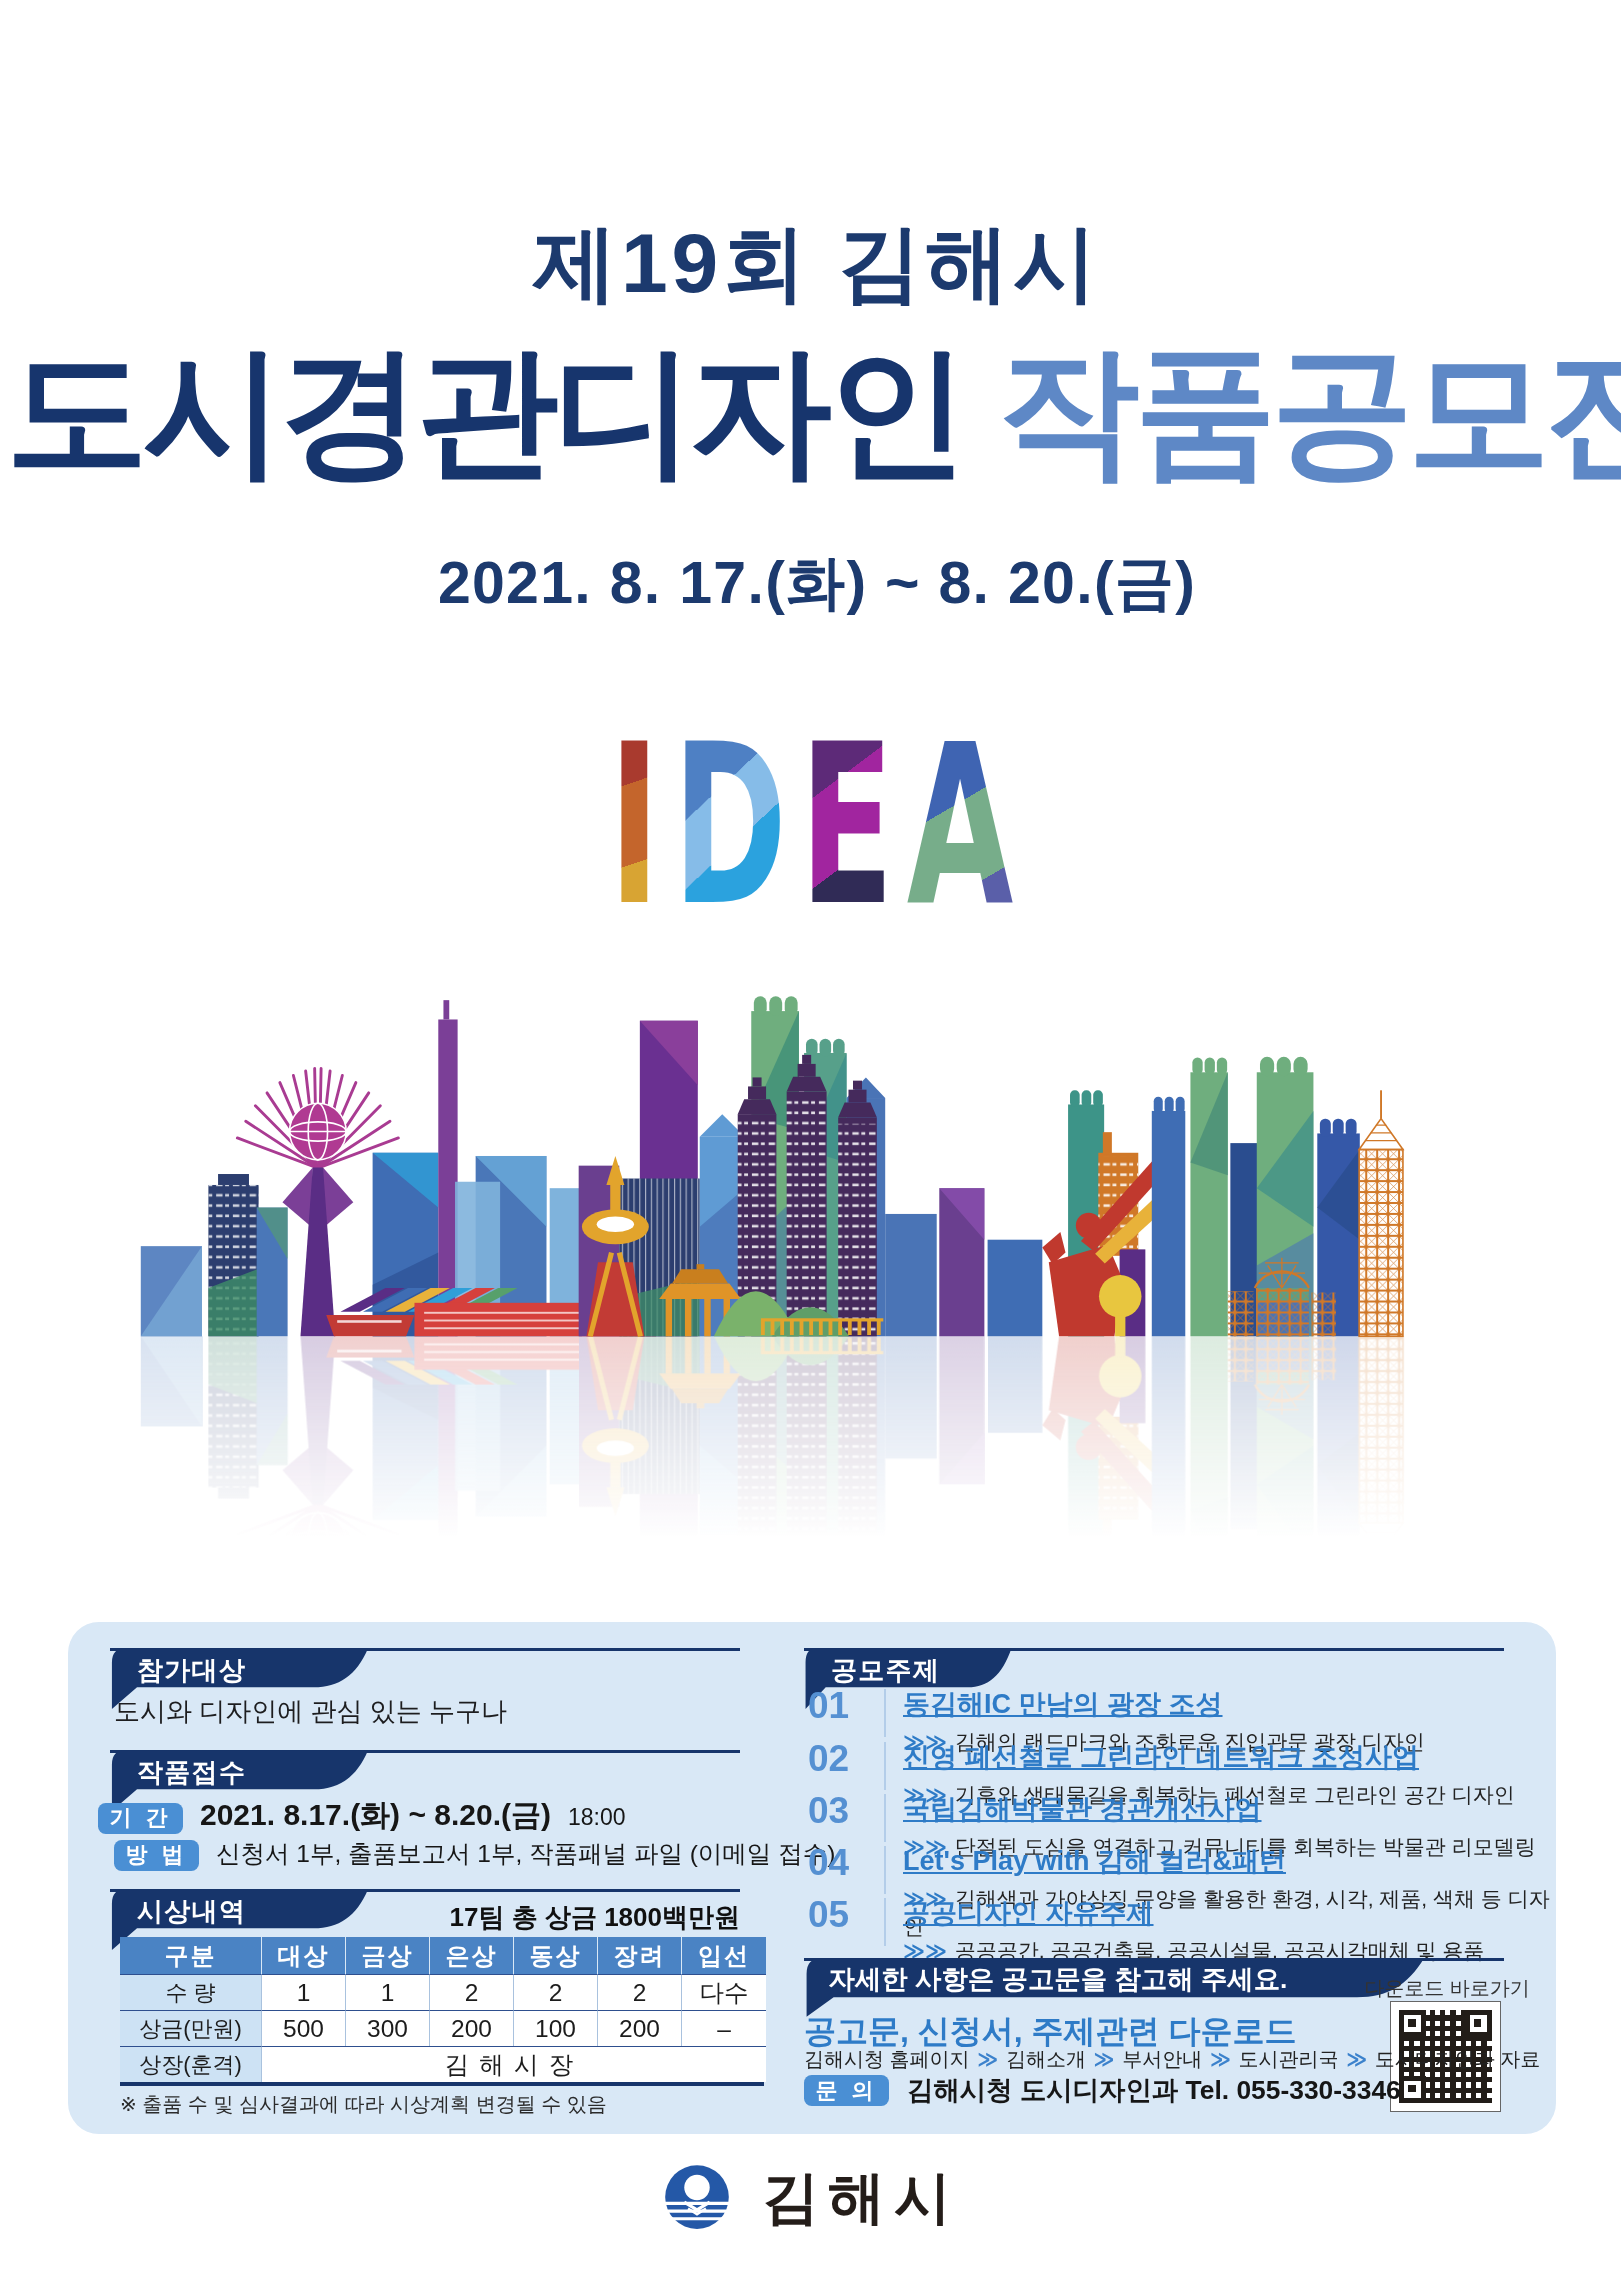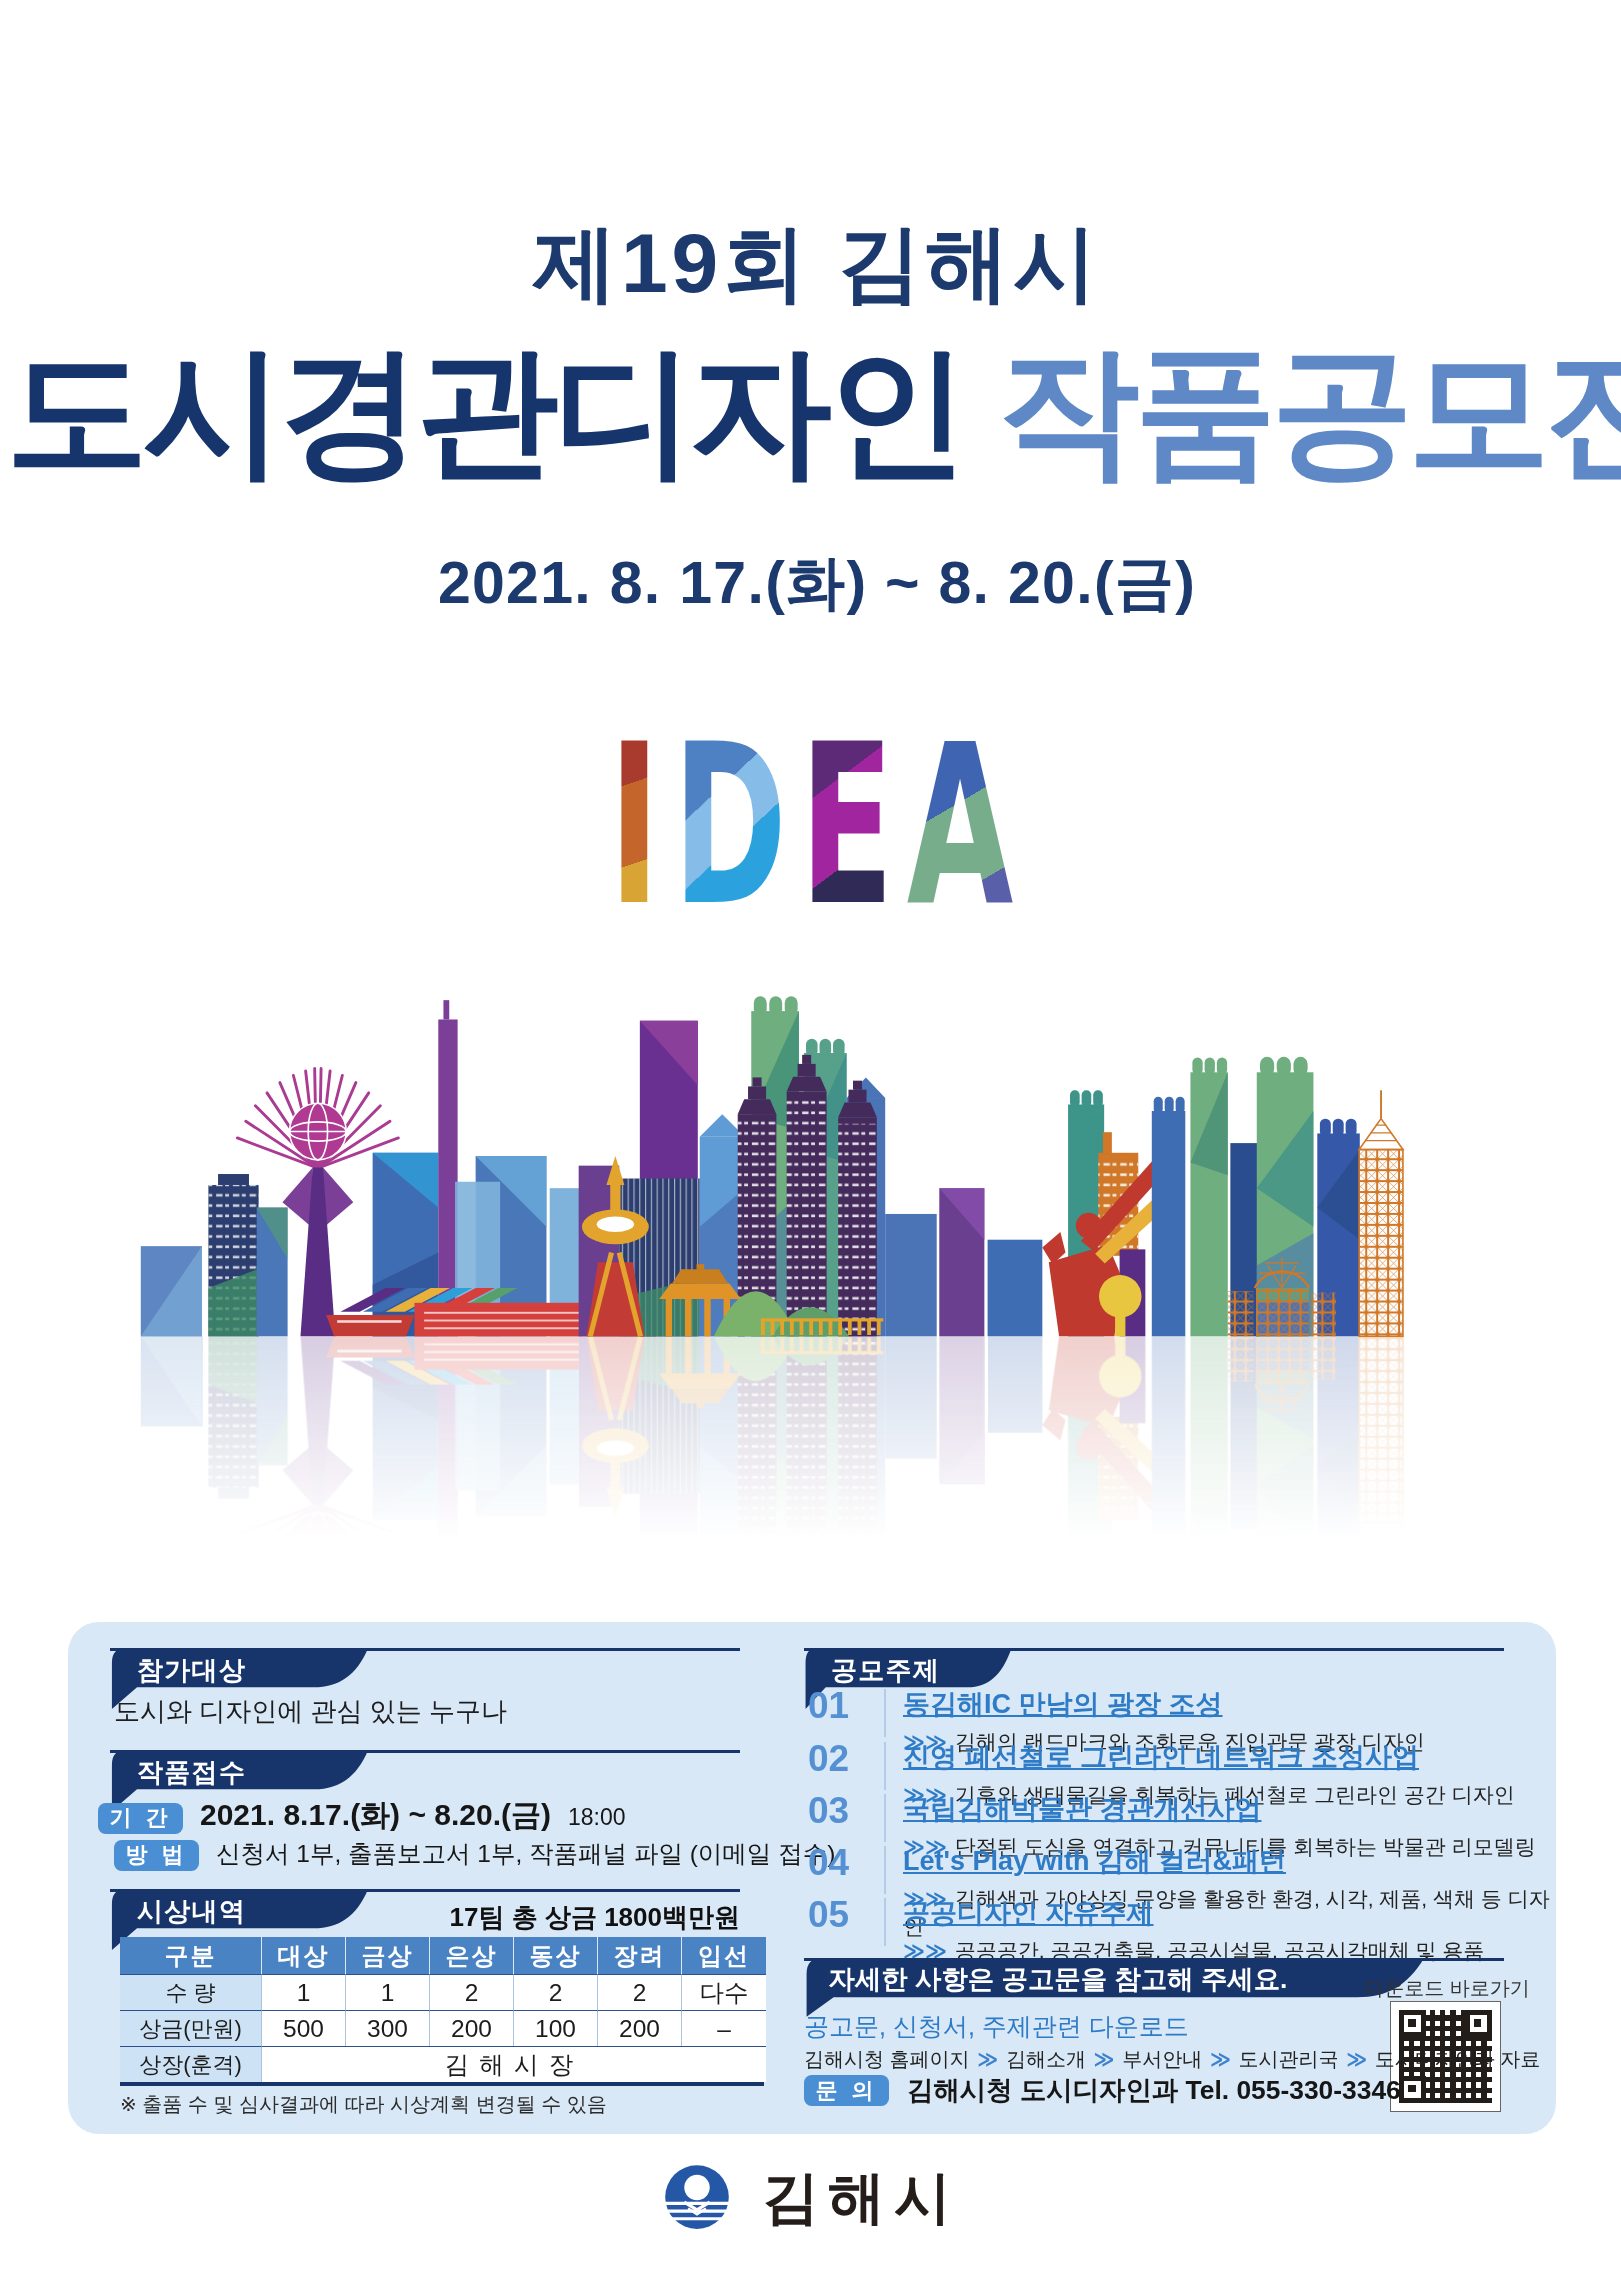--- a/index.html
+++ b/index.html
@@ -67,21 +67,21 @@
   .banner svg{position:absolute;left:0;top:0;width:100%;height:100%;}
   .banner-label{position:absolute;left:24.5px;top:5.2px;font-size:26.4px;font-weight:700;color:#fff;}
   .dl-caption{font-size:20px;color:#333;text-align:center;}
   .qr{position:absolute;width:111px;height:111px;background:#fff;border:1.9px solid #666;box-sizing:border-box;}
   .qr-bits{position:absolute;left:8.4px;top:8.4px;right:8.4px;bottom:8.4px;
     background:
       repeating-linear-gradient(0deg,#221d18 0 5.2px,transparent 5.2px 10.3px),
       repeating-linear-gradient(90deg,#221d18 0 5.2px,#fff 5.2px 10.3px);}
   .qrf{position:absolute;width:27px;height:27px;border:5.8px solid #221d18;background:#fff;box-sizing:border-box;}
   .qrf::after{content:"";position:absolute;left:3.9px;top:3.9px;width:7.7px;height:7.7px;background:#221d18;}
-  .dl-title{font-size:25px;font-weight:400;color:#2e7bc7;}
+  .dl-title{font-size:32px;font-weight:700;color:#2e7bc7;}
   .crumb{font-size:20px;color:#222;}
   .crumb .sep{color:#3c82cc;font-weight:700;margin:0 7.7px;}
   .contact-row{display:flex;align-items:center;gap:18px;}
   .contact-text{font-size:26.4px;color:#161616;font-weight:600;}
 
   
   .footer{top:2160px;left:0;width:1622px;display:flex;justify-content:center;align-items:center;gap:30px;}
   .city-name{font-size:57px;font-weight:800;color:#241d19;letter-spacing:9px;}
 </style>
 </head>

